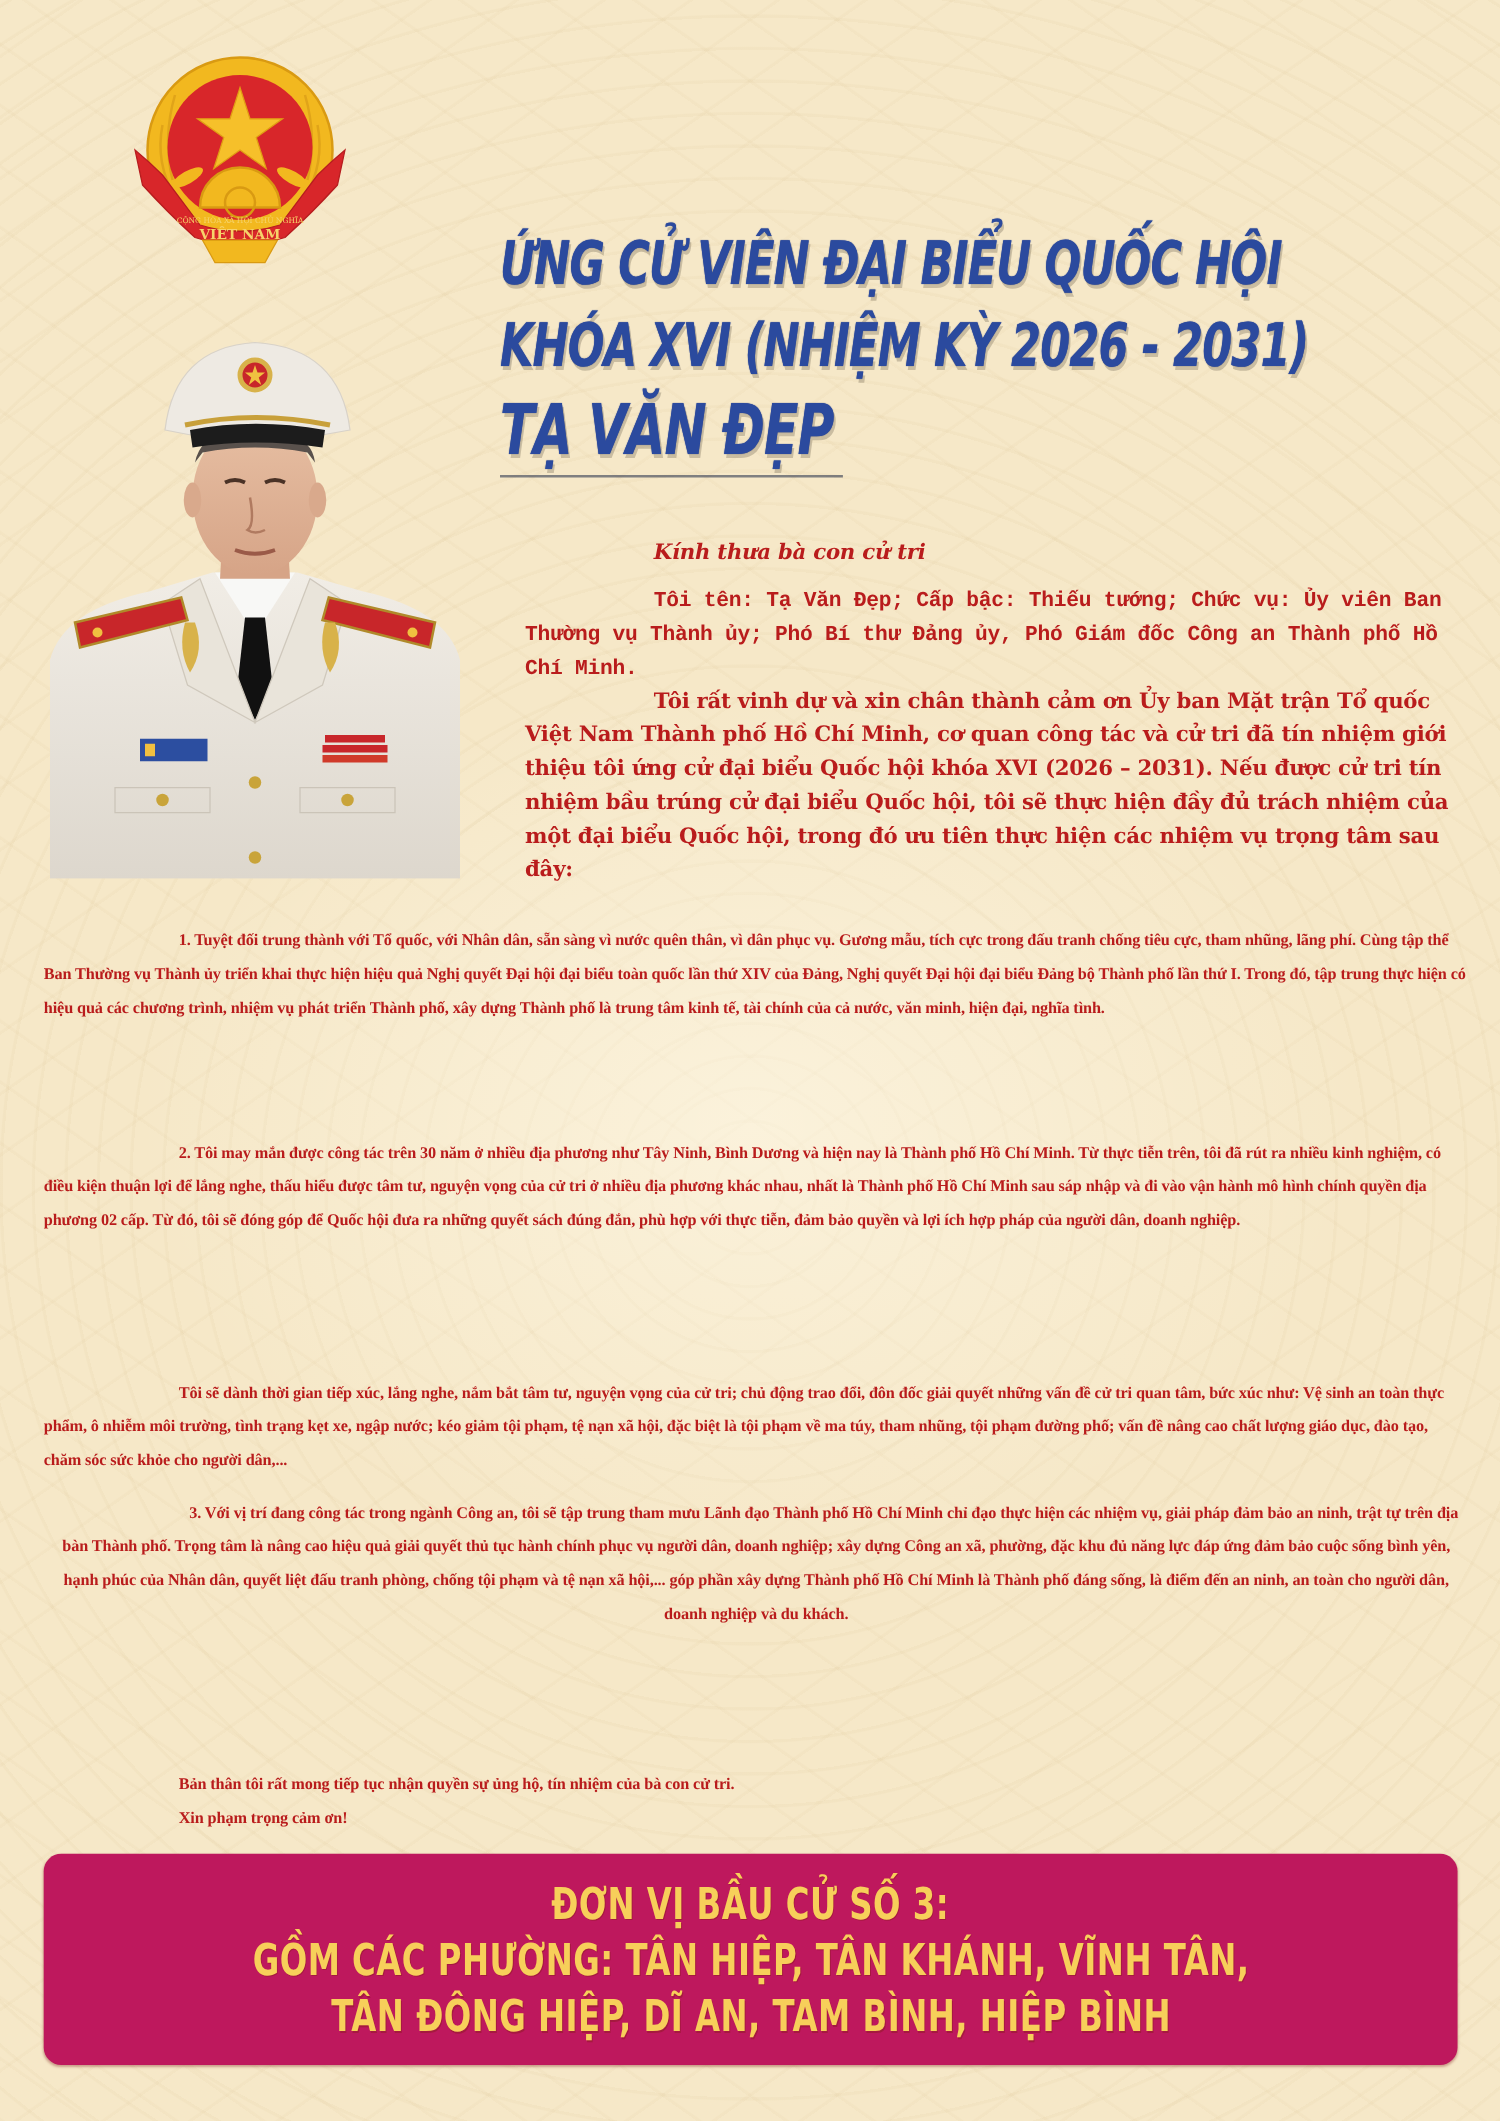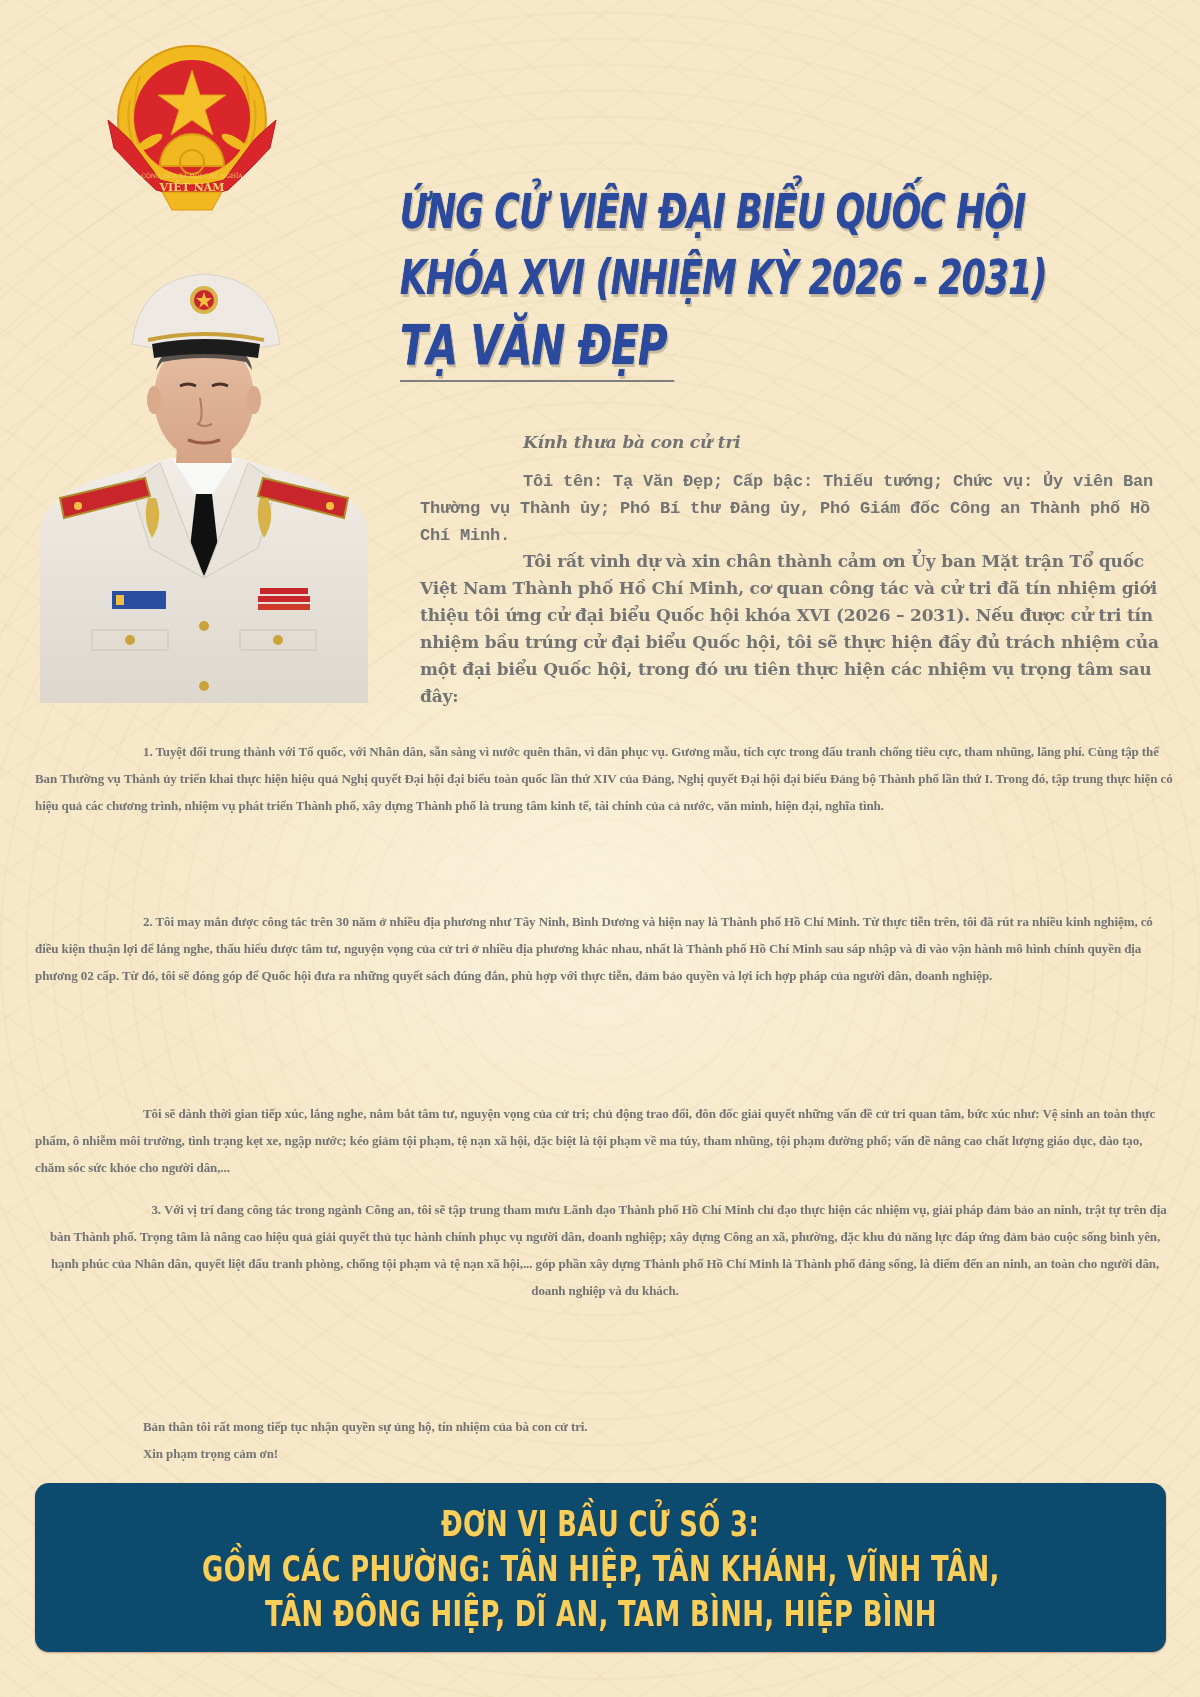--- a/index.html
+++ b/index.html
@@ -61,42 +61,42 @@
     overflow: hidden;
   }
   .portrait svg { width: 100%; height: 100%; display: block; }
 
   
   .para {
     position: absolute;
     font-weight: bold;
     font-size: 17px;
     line-height: 27px;
-    color: #737373;
+    color: #b91c1c;
     text-align: left;
     letter-spacing: -0.2px;
   }
   .intro-area { left: 420px; width: 752px; }
   .greeting { top: 429px; left: 523px; font-style: italic; font-weight: bold; }
   .intro-name { top: 468px; text-indent: 103px; font-family: Liberation Mono, monospace; }
   .intro-thanks { top: 548px; text-indent: 103px; }
 
   .full { left: 35px; width: 1140px; text-indent: 108px; font-family: "Liberation Serif", serif; font-size: 13px; line-height: 27px; letter-spacing: -0.1px; }
   .p1 { top: 738px; }
   .p2 { top: 908px; }
   .p3 { top: 1100px; }
   .p4 { top: 1196px; text-align: center; }
   .closing { top: 1413px; left: 143px; width: 1000px; text-indent: 0; }
 
   
   .banner {
     position: absolute;
     left: 35px; top: 1483px;
     width: 1131px; height: 169px;
-    background: #0c4a6e;
+    background: #be185d;
     border-radius: 14px;
     box-shadow: 0 1px 2px rgba(120,20,20,0.35);
     display: flex;
     flex-direction: column;
     align-items: center;
     justify-content: center;
     padding-top: 4px;
   }
   .banner-line {
     font-family: "DejaVu Sans", sans-serif;

